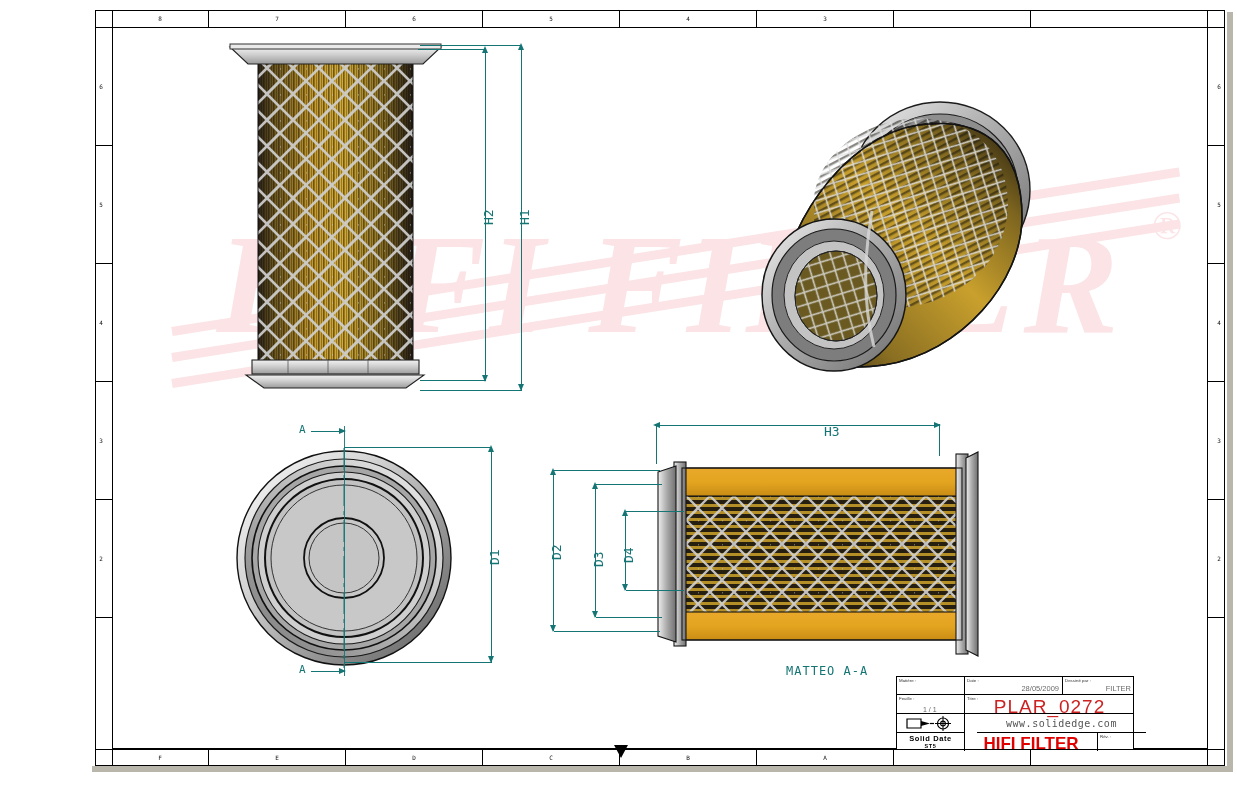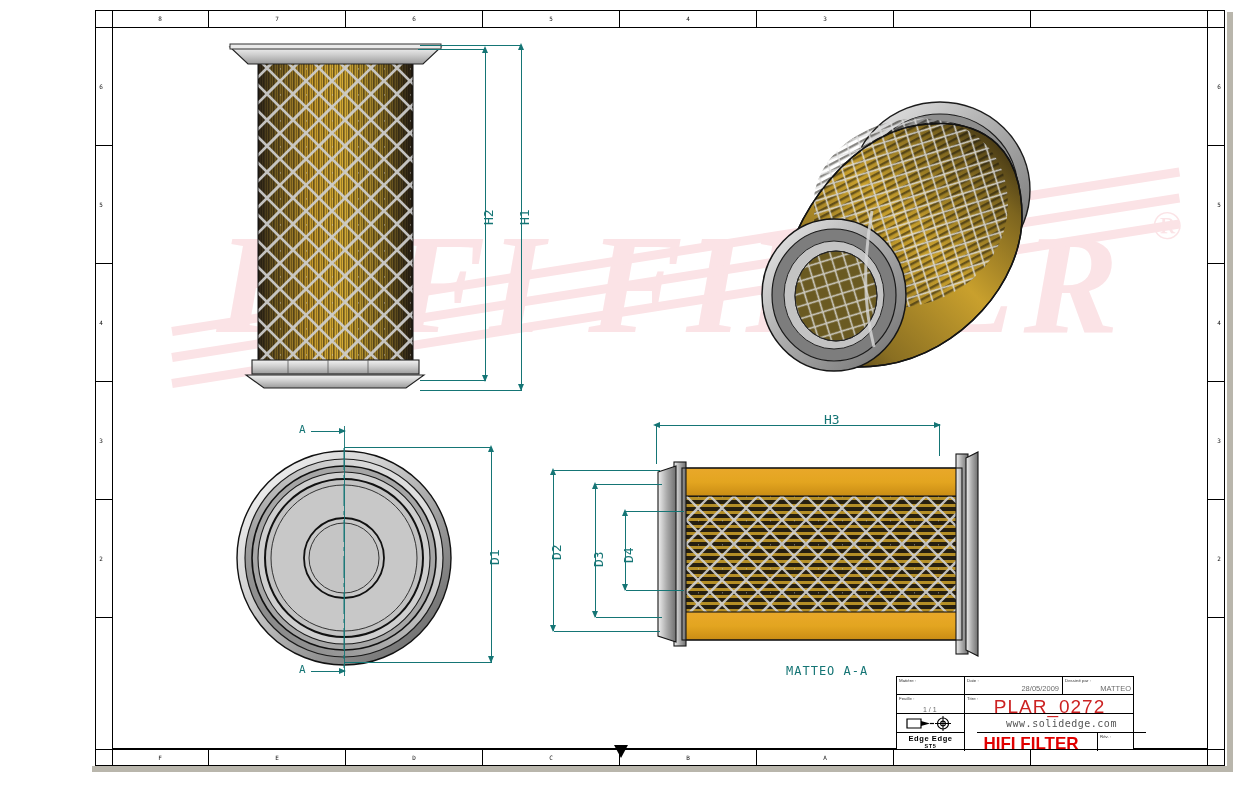--- a/index.html
+++ b/index.html
@@ -342,21 +342,21 @@
     <rect x="306" y="6" width="12" height="200" fill="url(#secmetal)" stroke="#151515" stroke-width="1.1"></rect>
     <path d="M316,10 L328,4 L328,208 L316,202 Z" fill="url(#secmetal)" stroke="#151515" stroke-width="1.1"></path>
     <rect x="32" y="20" width="280" height="172" fill="none" stroke="#151515" stroke-width="1.1"></rect>
   </svg>
 
   <div class="dim dimh" style="left:655px;top:425px;width:285px;"></div>
   <div class="arrow ar-lf" style="left:653px;top:422px;"></div>
   <div class="arrow ar-rt" style="left:934px;top:422px;"></div>
   <div class="dim dimv" style="left:656px;top:424px;height:40px;"></div>
   <div class="dim dimv" style="left:939px;top:424px;height:32px;"></div>
-  <div class="dimtxt" style="left:800px;top:412px;padding-left:24px;">H3</div>
+  <div class="dimtxt" style="left:800px;top:424px;padding-left:24px;">H3</div>
 
   <div class="dim dimv" style="left:553px;top:471px;height:160px;"></div>
   <div class="arrow ar-up" style="left:550px;top:468px;"></div>
   <div class="arrow ar-dn" style="left:550px;top:625px;"></div>
   <div class="dim dimh" style="left:554px;top:470px;width:106px;"></div>
   <div class="dim dimh" style="left:554px;top:631px;width:106px;"></div>
   <div class="dimtxt rot" style="left:549px;top:560px;">D2</div>
 
   <div class="dim dimv" style="left:595px;top:485px;height:132px;"></div>
   <div class="arrow ar-up" style="left:592px;top:482px;"></div>
@@ -378,21 +378,21 @@
 
     <div class="cell" style="left:0;top:0;width:68px;height:18px;">
       <span class="tb-key">Matière :</span>
     </div>
     <div class="cell" style="left:68px;top:0;width:98px;height:18px;">
       <span class="tb-key">Date :</span>
       <span class="tb-val tb-grey" style="right:3px;bottom:1px;position:absolute;">28/05/2009</span>
     </div>
     <div class="cell" style="left:166px;top:0;width:71px;height:18px;border-right:none;">
       <span class="tb-key">Dessiné par :</span>
-      <span class="tb-val tb-grey" style="right:3px;bottom:1px;position:absolute;">MATTEO</span>
+      <span class="tb-val tb-grey" style="right:3px;bottom:1px;position:absolute;">FILTER</span>
     </div>
 
     <div class="cell" style="left:0;top:18px;width:68px;height:19px;">
       <span class="tb-key">Feuille :</span>
       <span class="tb-val tb-grey" style="left:26px;bottom:0px;position:absolute;font-size:7px;">1 / 1</span>
     </div>
     <div class="cell" style="left:68px;top:18px;width:169px;height:19px;border-right:none;">
       <span class="tb-key">Titre :</span>
       <span class="tb-partno" style="position:absolute;left:0;right:0;top:1px;text-align:center;">PLAR_0272</span>
     </div>
@@ -406,21 +406,21 @@
         <circle cx="38" cy="7.5" r="2.4" fill="none" stroke="#000" stroke-width="1.1"></circle>
         <line x1="30" y1="7.5" x2="46" y2="7.5" stroke="#000" stroke-width="1"></line>
         <line x1="38" y1="0" x2="38" y2="15" stroke="#000" stroke-width="1"></line>
       </svg>
     </div>
     <div class="cell" style="left:80px;top:37px;width:169px;height:19px;border-right:none;">
       <span class="tb-url" style="position:absolute;left:0;right:0;top:4px;text-align:center;">www.solidedge.com</span>
     </div>
 
     <div class="cell" style="left:0;top:56px;width:68px;height:18px;border-bottom:none;">
-      <span class="tb-se" style="position:absolute;left:0;right:0;top:1px;text-align:center;">Edge Edge</span>
+      <span class="tb-se" style="position:absolute;left:0;right:0;top:1px;text-align:center;">Solid Date</span>
       <span class="tb-se" style="position:absolute;left:0;right:0;top:10px;text-align:center;font-size:5.5px;">ST5</span>
     </div>
     <div class="cell" style="left:68px;top:56px;width:133px;height:18px;border-bottom:none;">
       <span class="tb-brand" style="position:absolute;left:0;right:0;top:1px;text-align:center;">HIFI FILTER</span>
     </div>
     <div class="cell" style="left:201px;top:56px;width:36px;height:18px;border-right:none;border-bottom:none;">
       <span class="tb-key">Rév. :</span>
       <span class="tb-small" style="position:absolute;right:3px;bottom:1px;"></span>
     </div>
   </div>

